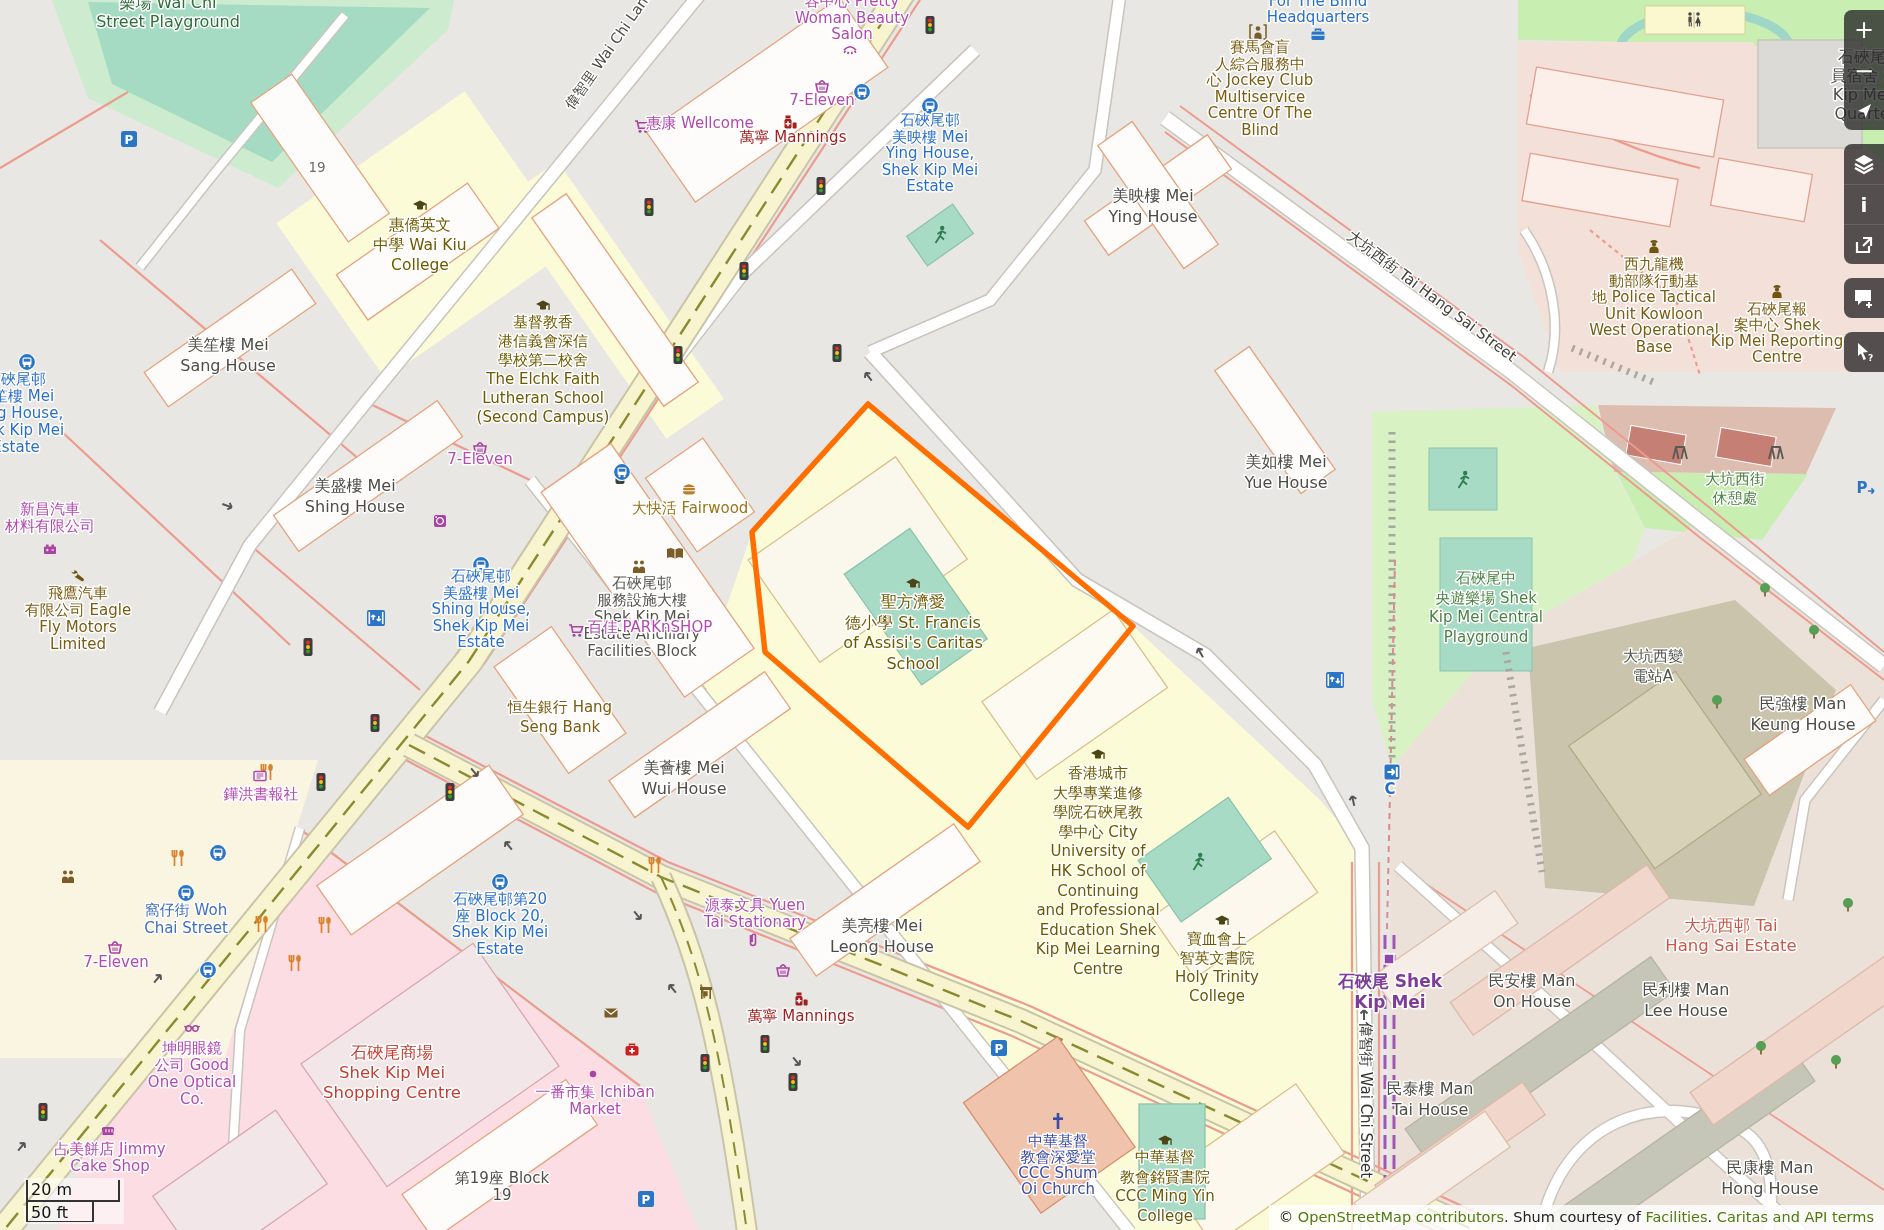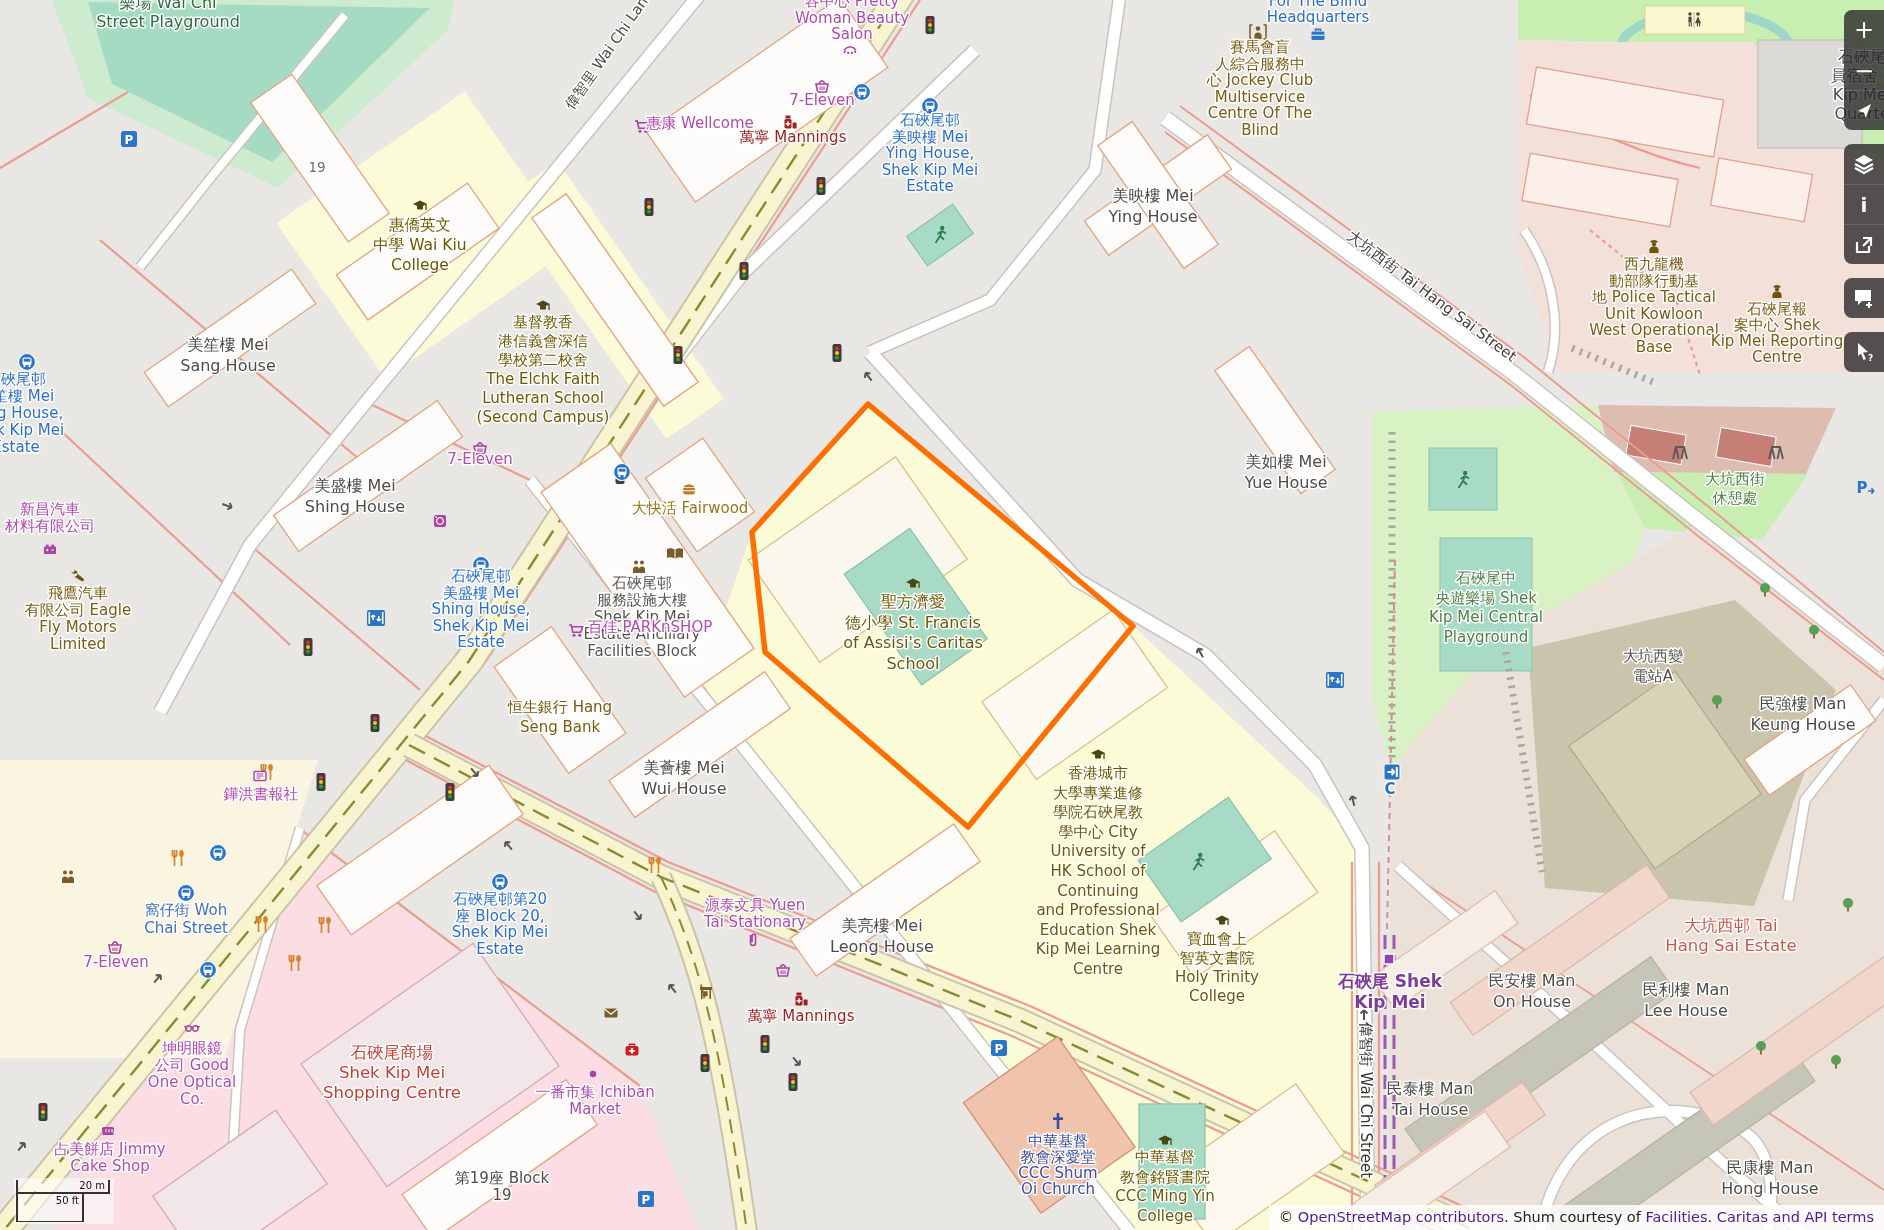--- a/index.html
+++ b/index.html
@@ -9,25 +9,25 @@
   #labels-layer text{paint-order:stroke;stroke:#ffffff;stroke-width:3px;stroke-linejoin:round;font-family:"DejaVu Sans","Liberation Sans",sans-serif;}
   
   .sidebar{position:absolute;top:10px;right:0;width:42px;display:flex;flex-direction:column;align-items:flex-end;z-index:30;}
   .ctl-group{background:rgba(38,38,38,.78);border-radius:8px 0 0 8px;overflow:hidden;margin-bottom:14px;width:40px;}
   .ctl-btn{display:flex;align-items:center;justify-content:center;width:40px;height:40px;border:none;background:transparent;color:#fff;font-size:24px;line-height:1;cursor:pointer;padding:0;font-family:"DejaVu Sans","Liberation Sans",sans-serif;}
   .ctl-btn + .ctl-btn{border-top:1px solid rgba(255,255,255,.12);}
   .ctl-btn svg{display:block;}
   
   .attribution{position:absolute;right:0;bottom:0;height:25px;line-height:25px;background:rgba(255,255,255,.82);
     padding:0 10px;font-size:14.5px;color:#222;z-index:25;white-space:nowrap;}
-  .attribution a{color:#4c1d95;text-decoration:none;cursor:pointer;}
+  .attribution a{color:#4d7c0f;text-decoration:none;cursor:pointer;}
   
-  .scalebar{position:absolute;left:14px;bottom:6px;z-index:25;background:rgba(255,255,255,.55);padding:2px 4px 2px 2px;font-size:10px;color:#111;text-align:right;}
+  .scalebar{position:absolute;left:24px;bottom:6px;z-index:25;background:rgba(255,255,255,.55);padding:2px 4px 2px 2px;font-size:16px;color:#111;}
   .sb-m{border:2px solid #333;border-top:none;width:84px;padding:0 3px 1px 3px;}
-  .sb-ft{border:2px solid #333;border-bottom:none;border-top:none;width:58px;padding:1px 3px 16px 3px;box-shadow:0 -2px 0 -1px #333 inset;}
+  .sb-ft{border:2px solid #333;border-bottom:none;border-top:none;width:58px;padding:1px 3px 0 3px;box-shadow:0 -2px 0 -1px #333 inset;}
   .sb-ft{border-top:2px solid transparent;}
 </style>
 </head>
 <body>
 
 <svg class="map-svg" width="1884" height="1230" viewBox="0 0 1884 1230">
   <defs>
     <g id="ic-traffic-light">
         <rect x="-4.5" y="-9" width="9" height="18" rx="2" fill="#3d3d3d"></rect>
         <circle cy="-4.5" r="2" fill="#e03030"></circle>

